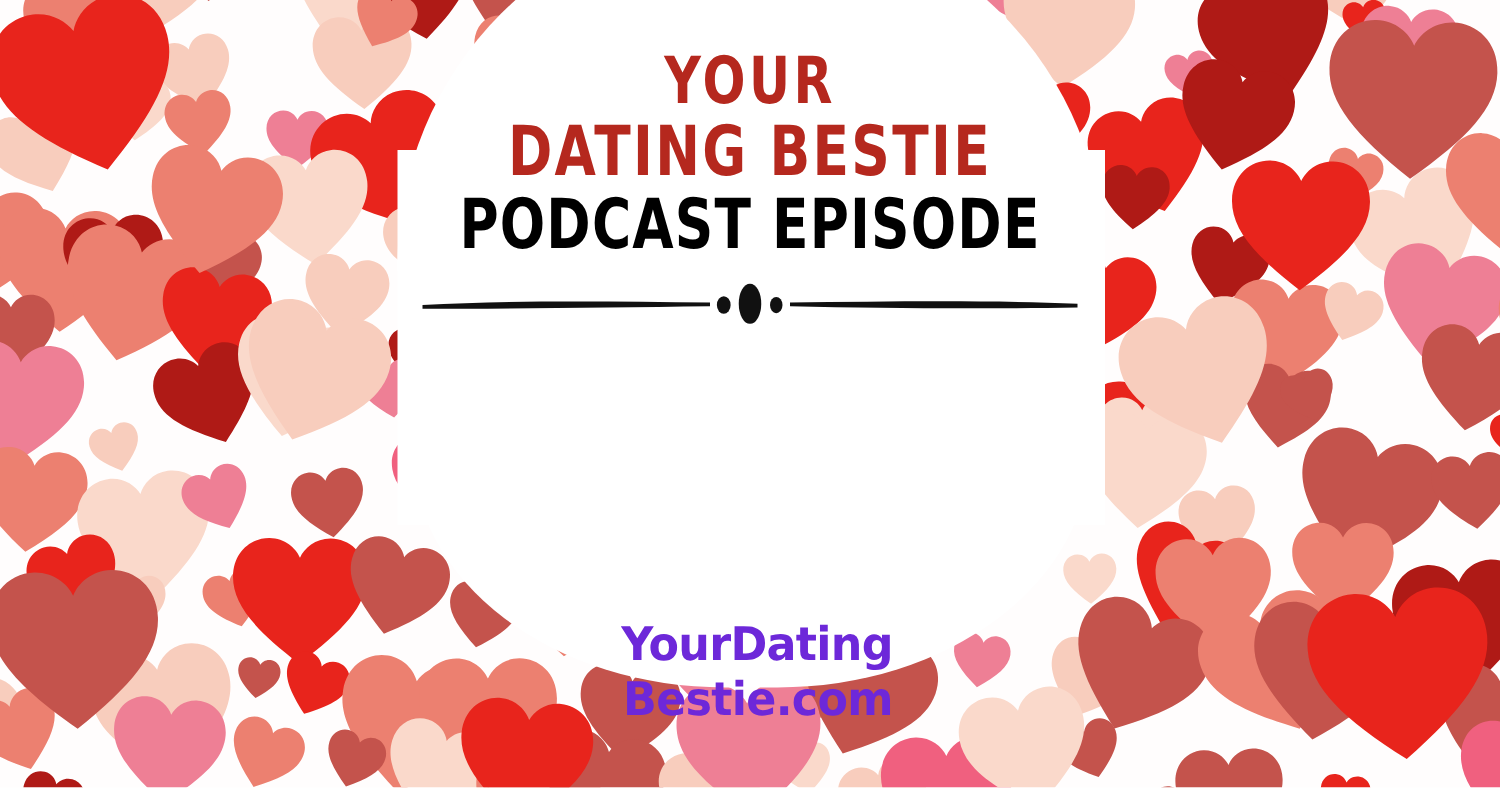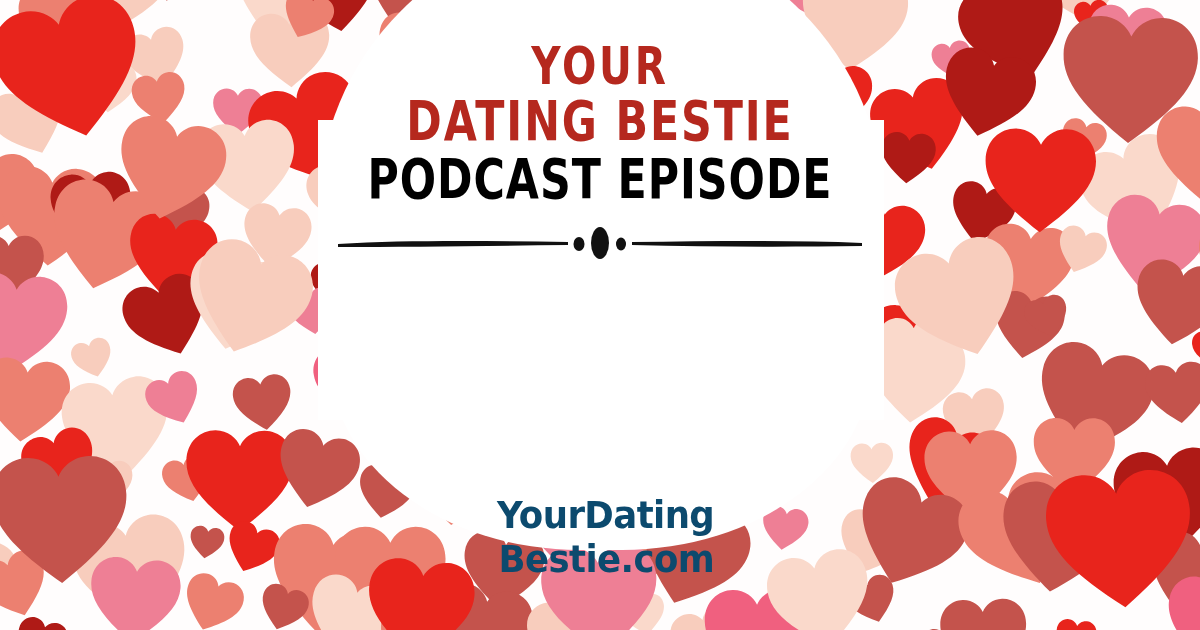--- a/index.html
+++ b/index.html
@@ -84,21 +84,21 @@
   #body-text div{transform:scaleX(0.94);}
 
   
   #site{
     position:absolute;left:430px;top:494px;width:290px;
     text-align:right;
     font-family:"DejaVu Sans", sans-serif;
     font-weight:bold;
     font-size:37px;
     line-height:44px;
-    color:#0c4a6e;
+    color:#6d28d9;
     letter-spacing:-0.6px;
   }
   #site div{transform:scaleX(0.96);}
 
   
   #badge{
     position:absolute;left:697px;top:488px;width:155px;height:142px;
   }
   #badge svg{position:absolute;left:0;top:0;width:155px;height:142px;}
   #badge-label{

